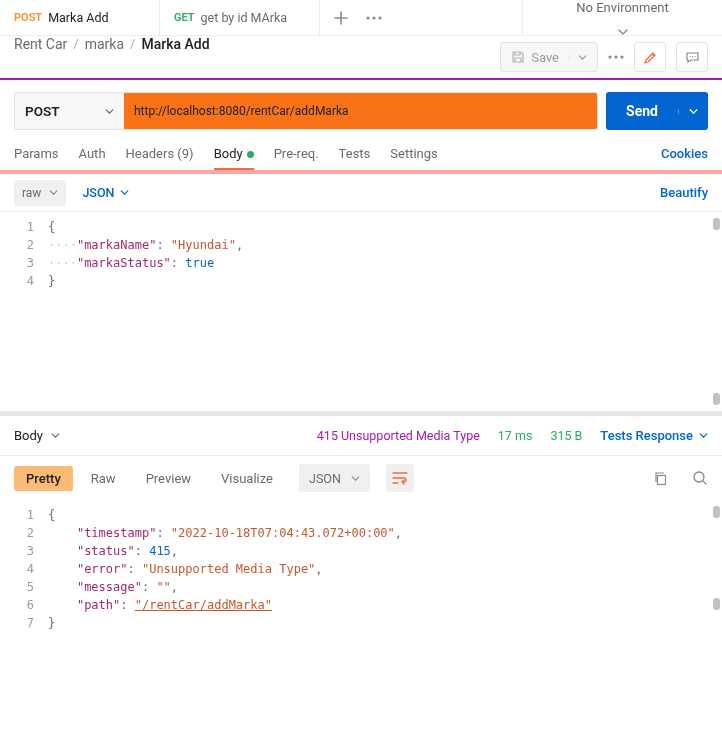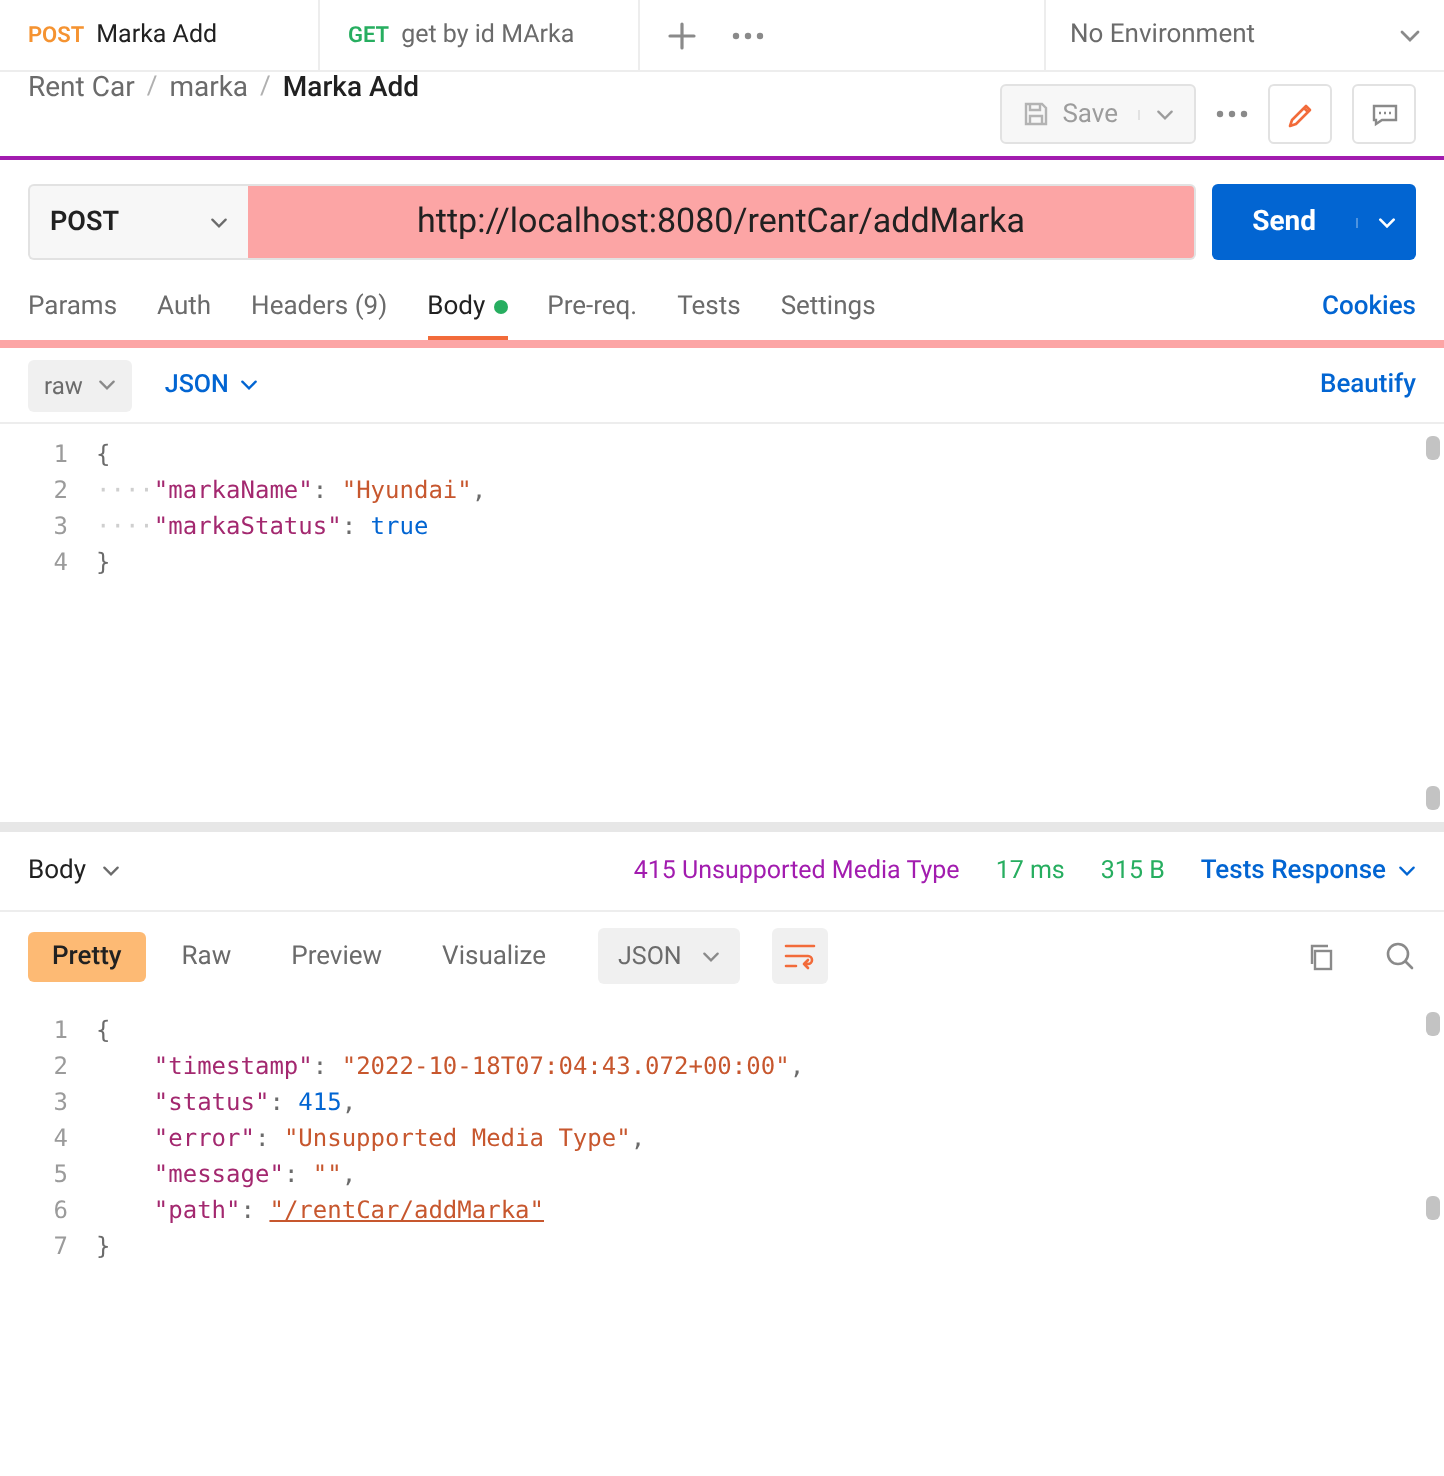--- a/index.html
+++ b/index.html
@@ -32,21 +32,21 @@
   .tab-method { font-weight:600; margin-right:6px; font-size:11px; }
   .tab-method.post { color:#f59331; }
   .tab-method.get { color:#27ae60;text-align:center; }
   .tab-title.active { color:#212121; }
   .tabs-actions { display:flex; align-items:center; gap:18px; padding:0 14px; }
   .icon-btn { color:#6b6b6b; display:flex; align-items:center; cursor:pointer; }
   .flex-gap { flex:1; }
   .env-select {
     display:flex; align-items:center; justify-content:space-between;
     padding:0 12px; min-width:200px; border-left:1px solid #ededed;
-    color:#6b6b6b; cursor:pointer; font-size:13px;
+    color:#6b6b6b; cursor:pointer; font-size:13px;flex-direction:column;
   }
 
   .crumb-row {
     display:flex; height:44px; padding:0 14px;
     border-bottom:2px solid #a21caf;
   }
   .crumb { color:#6b6b6b; font-size:14px; }
   .crumb-sep { color:#b0b0b0; margin:0 6px; }
   .crumb.current { color:#212121; font-weight:500; }
   .save-group { display:flex; align-items:center; gap:10px; }
@@ -64,22 +64,22 @@
 
   .url-row { display:flex; align-items:center; gap:8px; padding:12px 14px 6px; }
   .method-select {
     display:flex; align-items:center; justify-content:space-between;
     width:110px; height:38px; padding:0 10px; border:1px solid #e2e2e2;
     border-right:none; border-radius:3px 0 0 3px; background:#f7f7f7;
     font-weight:600; font-size:13.5px; color:#212121; cursor:pointer;
   }
   .url-input {
     flex:1; height:38px; border:1px solid #e2e2e2; border-left:none;
-    border-radius:0 3px 3px 0; padding:0 10px; font-size:17px; color:#212121;
-    background:#fca5a5; outline:none; font-family:inherit;text-align:center;
+    border-radius:0 3px 3px 0; padding:0 10px; font-size:12px; color:#212121;
+    background:#f97316; outline:none; font-family:inherit;
   }
   .url-input-wrap { display:flex; flex:1; }
   .send-btn {
     display:flex; align-items:center; height:38px; background:#0265d2;
     color:#fff; border-radius:3px; font-weight:700; font-size:14px; cursor:pointer;
   }
   .send-main { padding:0 20px; }
   .send-drop { border-left:1px solid rgba(255,255,255,.3); padding:0 10px; }
 
   .req-tabs { display:flex; align-items:center; height:38px; padding:0 14px; gap:20px; border-bottom:4px solid #fca5a5; }

